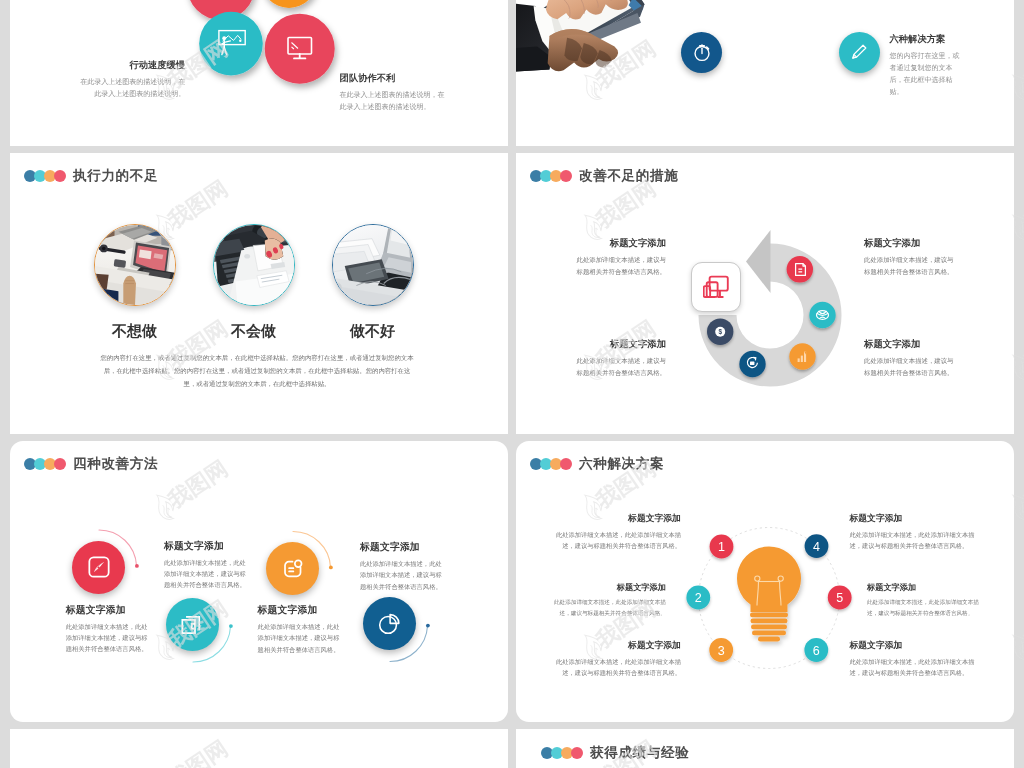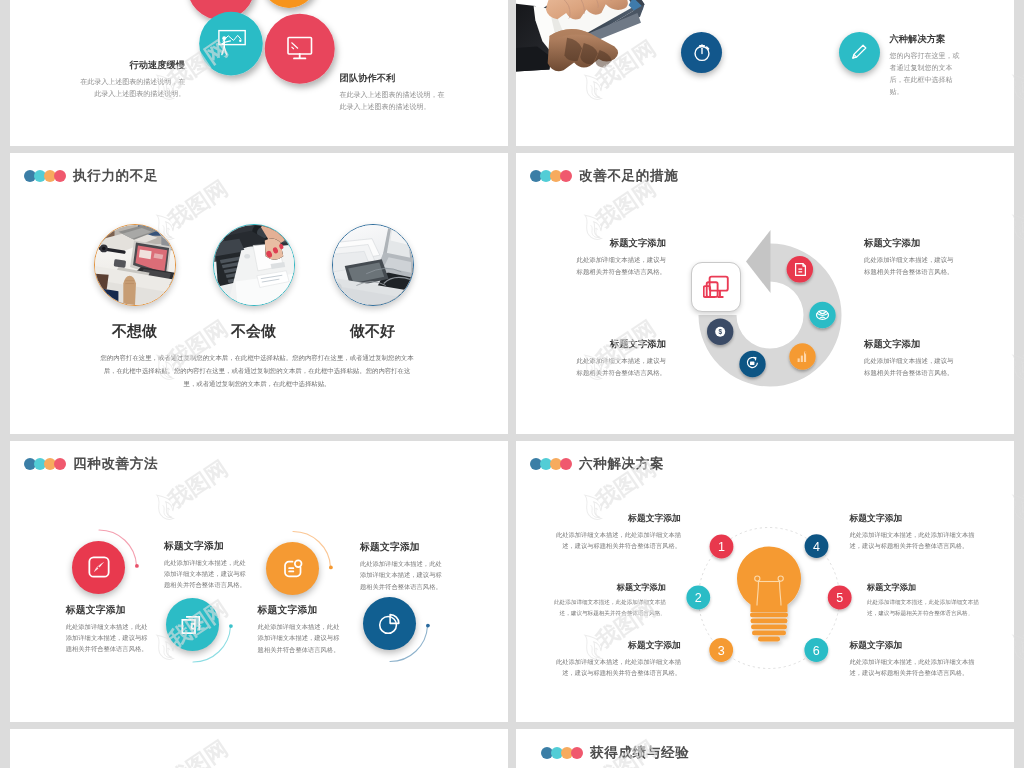--- a/index.html
+++ b/index.html
@@ -8,21 +8,21 @@
     width:1024px;height:768px;overflow:hidden;
     background:#dcdcdc;
     font-family:"Liberation Sans",sans-serif;
     -webkit-font-smoothing:antialiased;
   }
   .page{position:relative;width:1024px;height:768px;}
   
   .slide{position:absolute;width:498px;height:281px;background:#fff;overflow:hidden;}
   .s-r0{top:-135px;}   
   .s-r1{top:153px;}
-  .s-r2{top:441px;}
+  .s-r2{top:441px;border-radius:13px;}
   .s-r3{top:729px;}
   .s-c0{left:10px;}
   .s-c1{left:516px;}
 
   
   .sl-title{position:absolute;display:flex;align-items:center;}
   .dots{position:relative;width:42px;height:12px;flex:0 0 auto;}
   .dots i{position:absolute;top:0;width:12px;height:12px;border-radius:50%;display:block;}
   .dots i:nth-child(1){left:0px;background:#3b7ea6;}
   .dots i:nth-child(2){left:10px;background:#52cdd6;}

